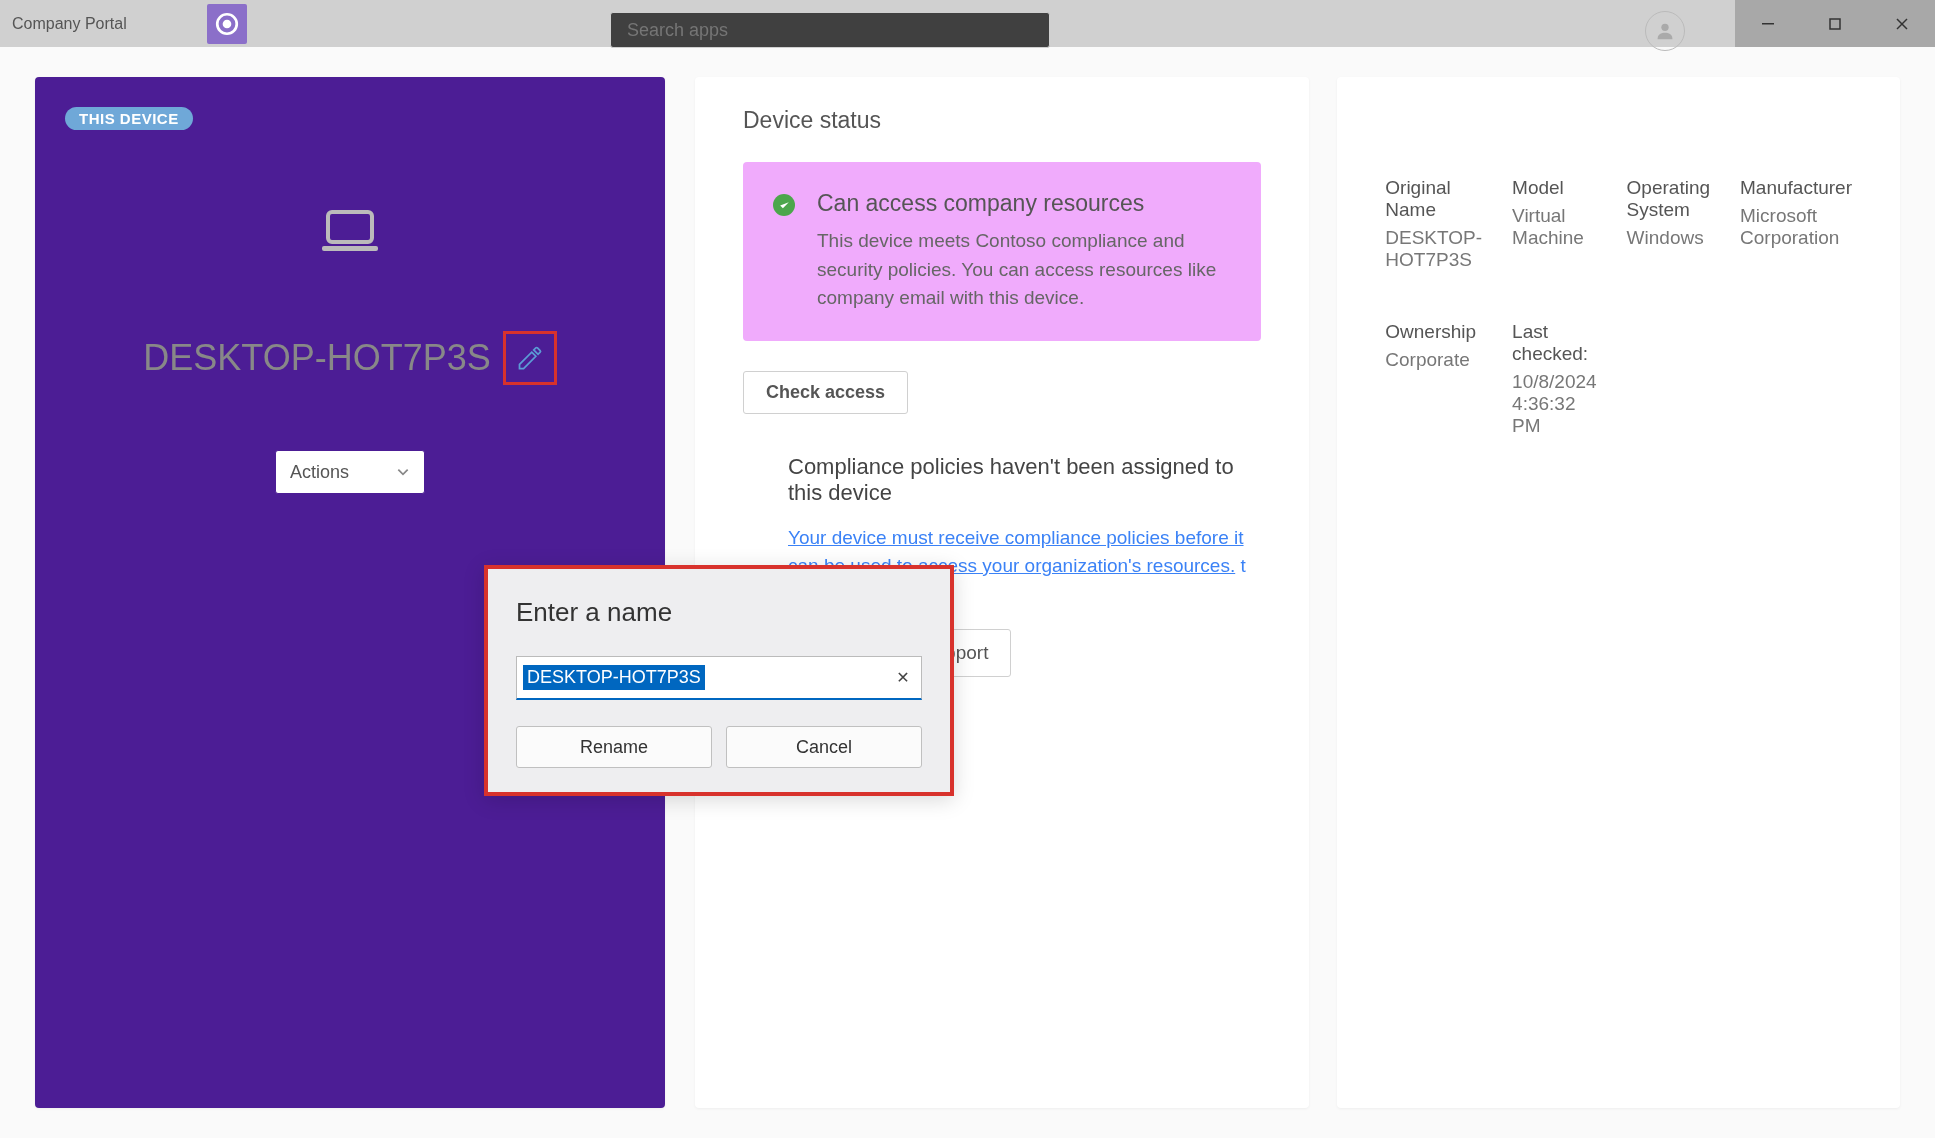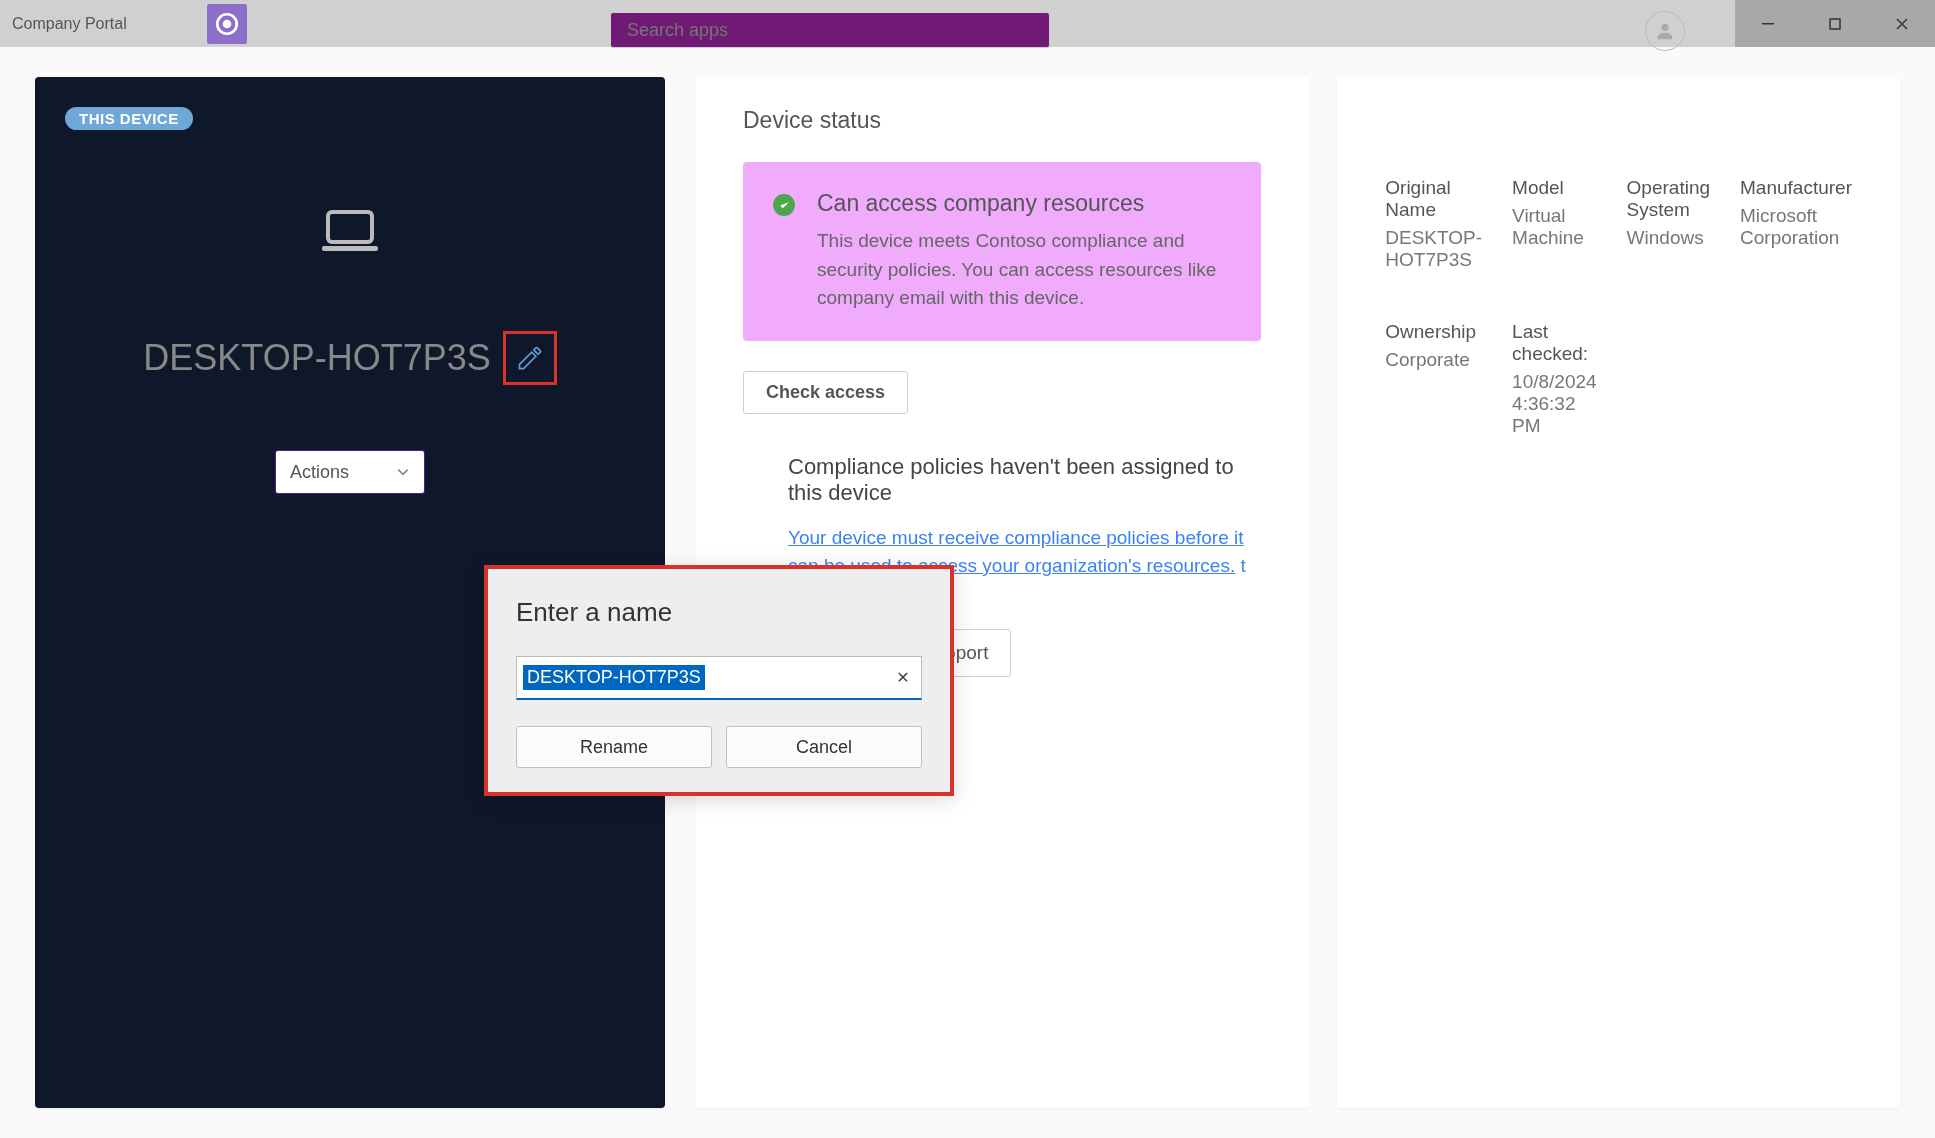--- a/index.html
+++ b/index.html
@@ -3,32 +3,32 @@
   <meta charset="utf-8">
   <style>
     * { box-sizing: border-box; margin: 0; padding: 0; font-family: 'Segoe UI', Tahoma, Geneva, Verdana, sans-serif; }
     body { background: #f0f0f0; width: 1935px; height: 1138px; overflow: hidden; }
     
     
     .titlebar { height: 47px; background: #d0d0d0; display: flex; align-items: center; position: relative; }
     .titlebar-title { margin-left: 12px; color: #555; font-size: 16px; }
     .app-logo { width: 40px; height: 40px; background: #8b6fc9; margin-left: 80px; display: flex; align-items: center; justify-content: center; border-radius: 2px; }
     .app-logo svg { width: 26px; height: 26px; }
-    .search-box { position: absolute; left: 610px; top: 12px; width: 440px; height: 36px; background: #701a75; border: 1px solid #d0d0d0; border-radius: 3px; padding: 0 16px; font-size: 18px; color: #999; outline: none; }
+    .search-box { position: absolute; left: 610px; top: 12px; width: 440px; height: 36px; background: #404040; border: 1px solid #d0d0d0; border-radius: 3px; padding: 0 16px; font-size: 18px; color: #999; outline: none; }
     .user-icon { position: absolute; right: 250px; top: 11px; width: 40px; height: 40px; border: 1.5px solid #bbb; border-radius: 50%; display: flex; align-items: center; justify-content: center; }
     .user-icon svg { width: 22px; height: 22px; fill: #aaa; }
     .window-controls { position: absolute; right: 0; top: 0; height: 47px; width: 200px; background: #a8a8a8; display: flex; }
     .win-btn { flex: 1; display: flex; align-items: center; justify-content: center; font-size: 16px; color: #333; cursor: default; }
     
     
     .main-wrap { padding: 30px 35px; background: #fafafa; height: calc(100% - 47px); }
     .content { display: flex; gap: 30px; height: 100%; }
     
     
-    .left-panel { width: 630px; background: #0f172a; border-radius: 4px; padding: 30px; position: relative; box-shadow: 0 1px 3px rgba(0,0,0,0.05); }
+    .left-panel { width: 630px; background: #4c1d95; border-radius: 4px; padding: 30px; position: relative; box-shadow: 0 1px 3px rgba(0,0,0,0.05); }
     .badge { background: #6fa8d8; color: #fff; font-size: 15px; font-weight: 600; padding: 3px 14px; border-radius: 12px; letter-spacing: 0.5px; display: inline-block; }
     .device-icon-wrap { text-align: center; margin-top: 80px; }
     .device-icon-wrap svg { width: 60px; height: 42px; }
     .device-name-row { display: flex; align-items: center; justify-content: center; gap: 12px; margin-top: 75px; }
     .device-name { font-size: 36px; color: #888; font-weight: 400; }
     .edit-btn { width: 54px; height: 54px; border: 3px solid #d8322c; display: flex; align-items: center; justify-content: center; cursor: pointer; }
     .edit-btn svg { width: 28px; height: 28px; stroke: #5b9bd5; fill: none; stroke-width: 1.5; }
     .actions-dd { margin: 65px auto 0; width: 150px; height: 44px; border: 1px solid #4c1d95; border-radius: 3px; background: #fff; display: flex; align-items: center; justify-content: space-between; padding: 0 14px; color: #555; font-size: 18px; cursor: pointer; }
     .actions-dd svg { width: 14px; height: 14px; }
     

